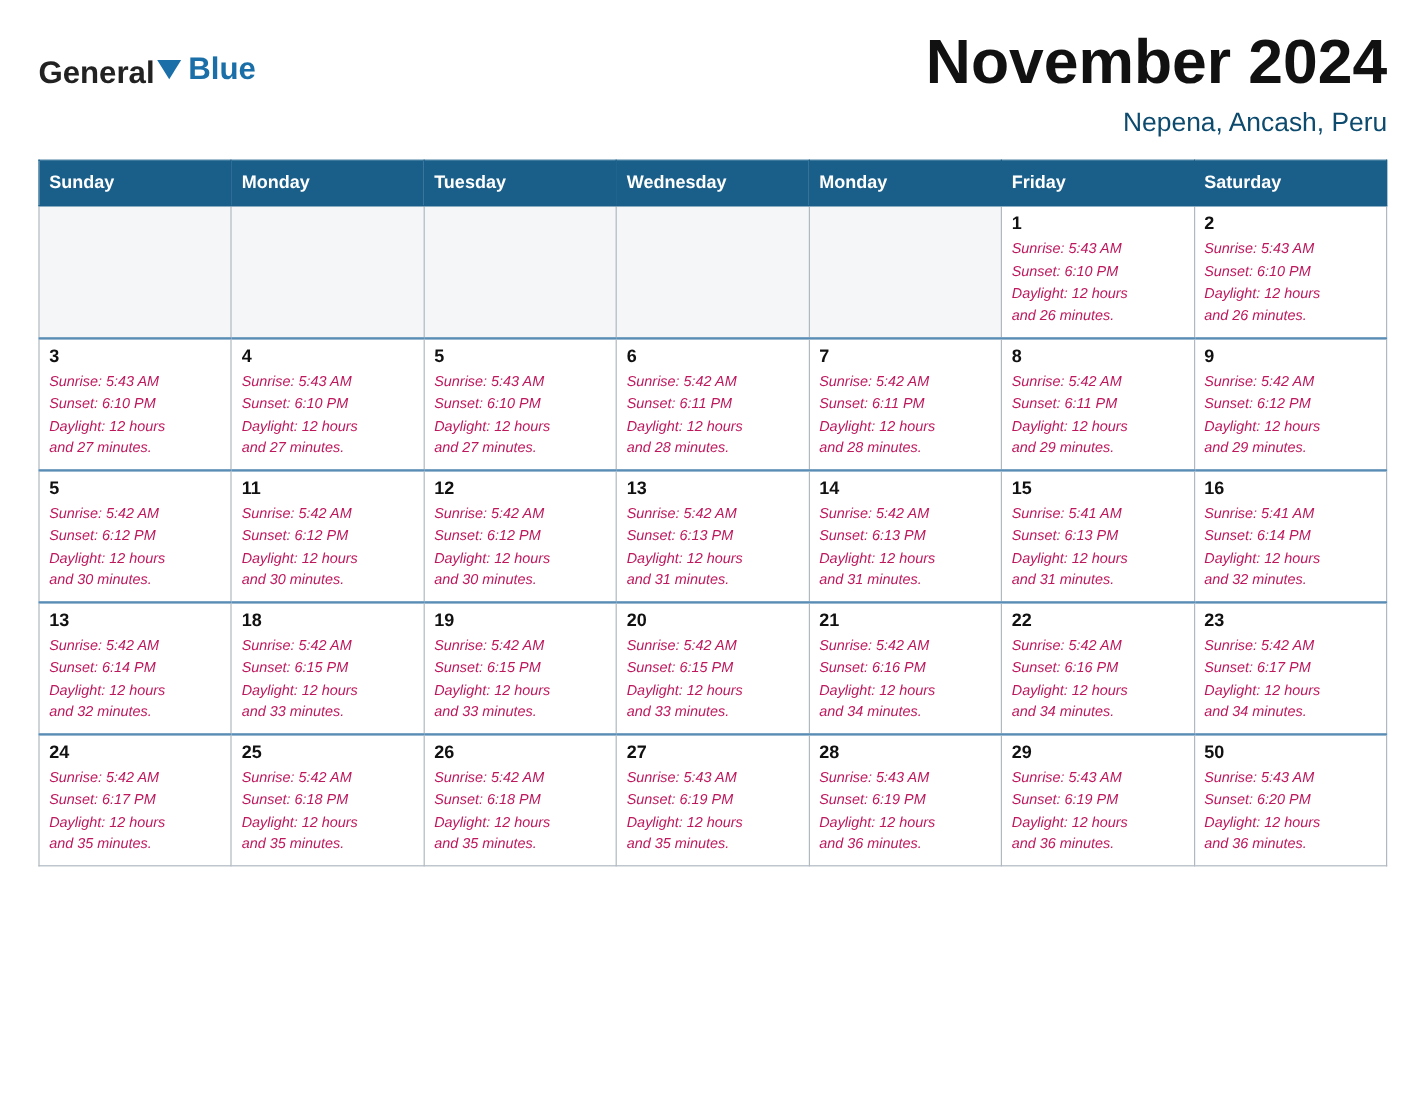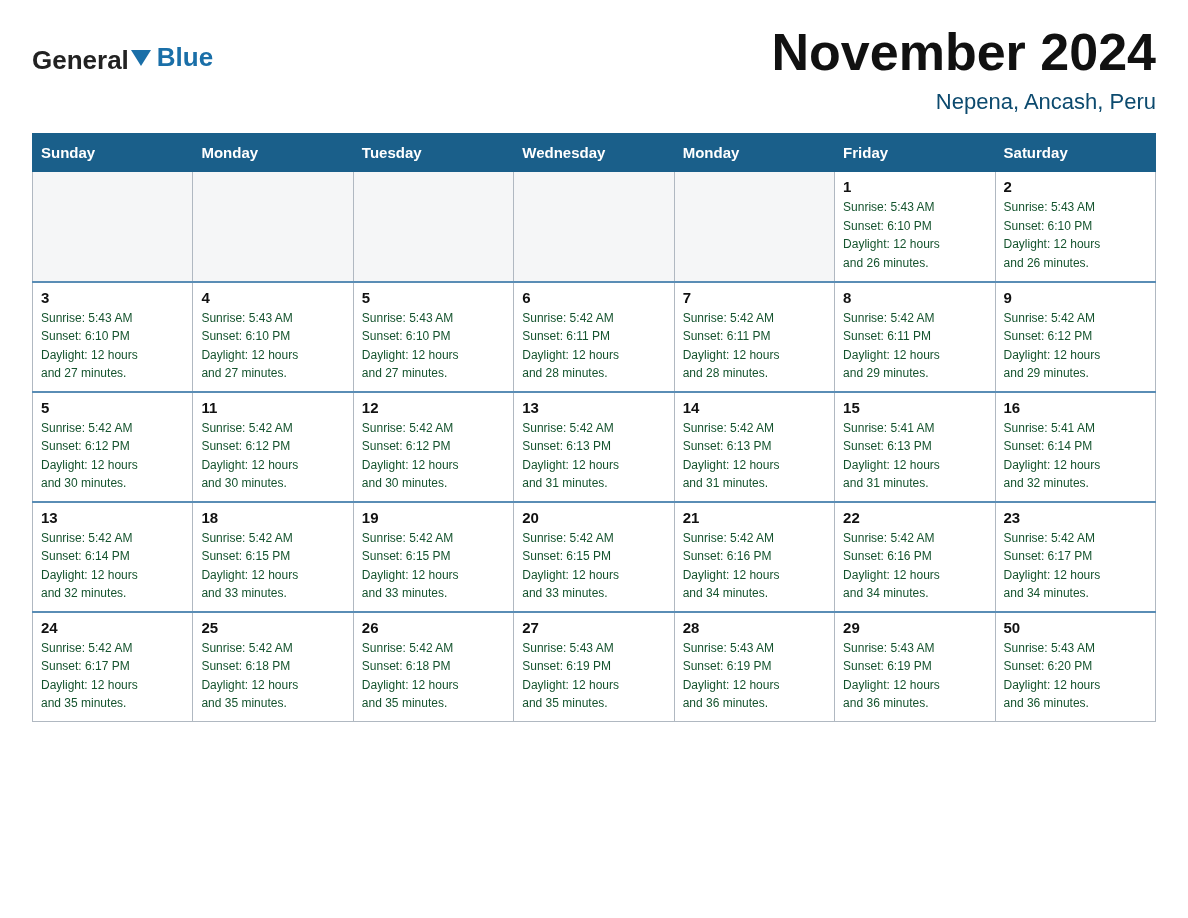--- a/index.html
+++ b/index.html
@@ -103,22 +103,23 @@
 
     .day-number {
       font-size: 15px;
       font-weight: bold;
       color: #111;
       margin-bottom: 3px;
     }
 
     .day-info {
       font-size: 12px;
-      color: #14532d;
+      color: #be185d;
       line-height: 1.55;
+      font-style: italic;
     }
 
     .calendar tbody tr:not(:last-child) td {
       border-bottom: 2px solid #5a8db5;
     }
   </style>
 </head>
 <body>
 
 <div class="header">

